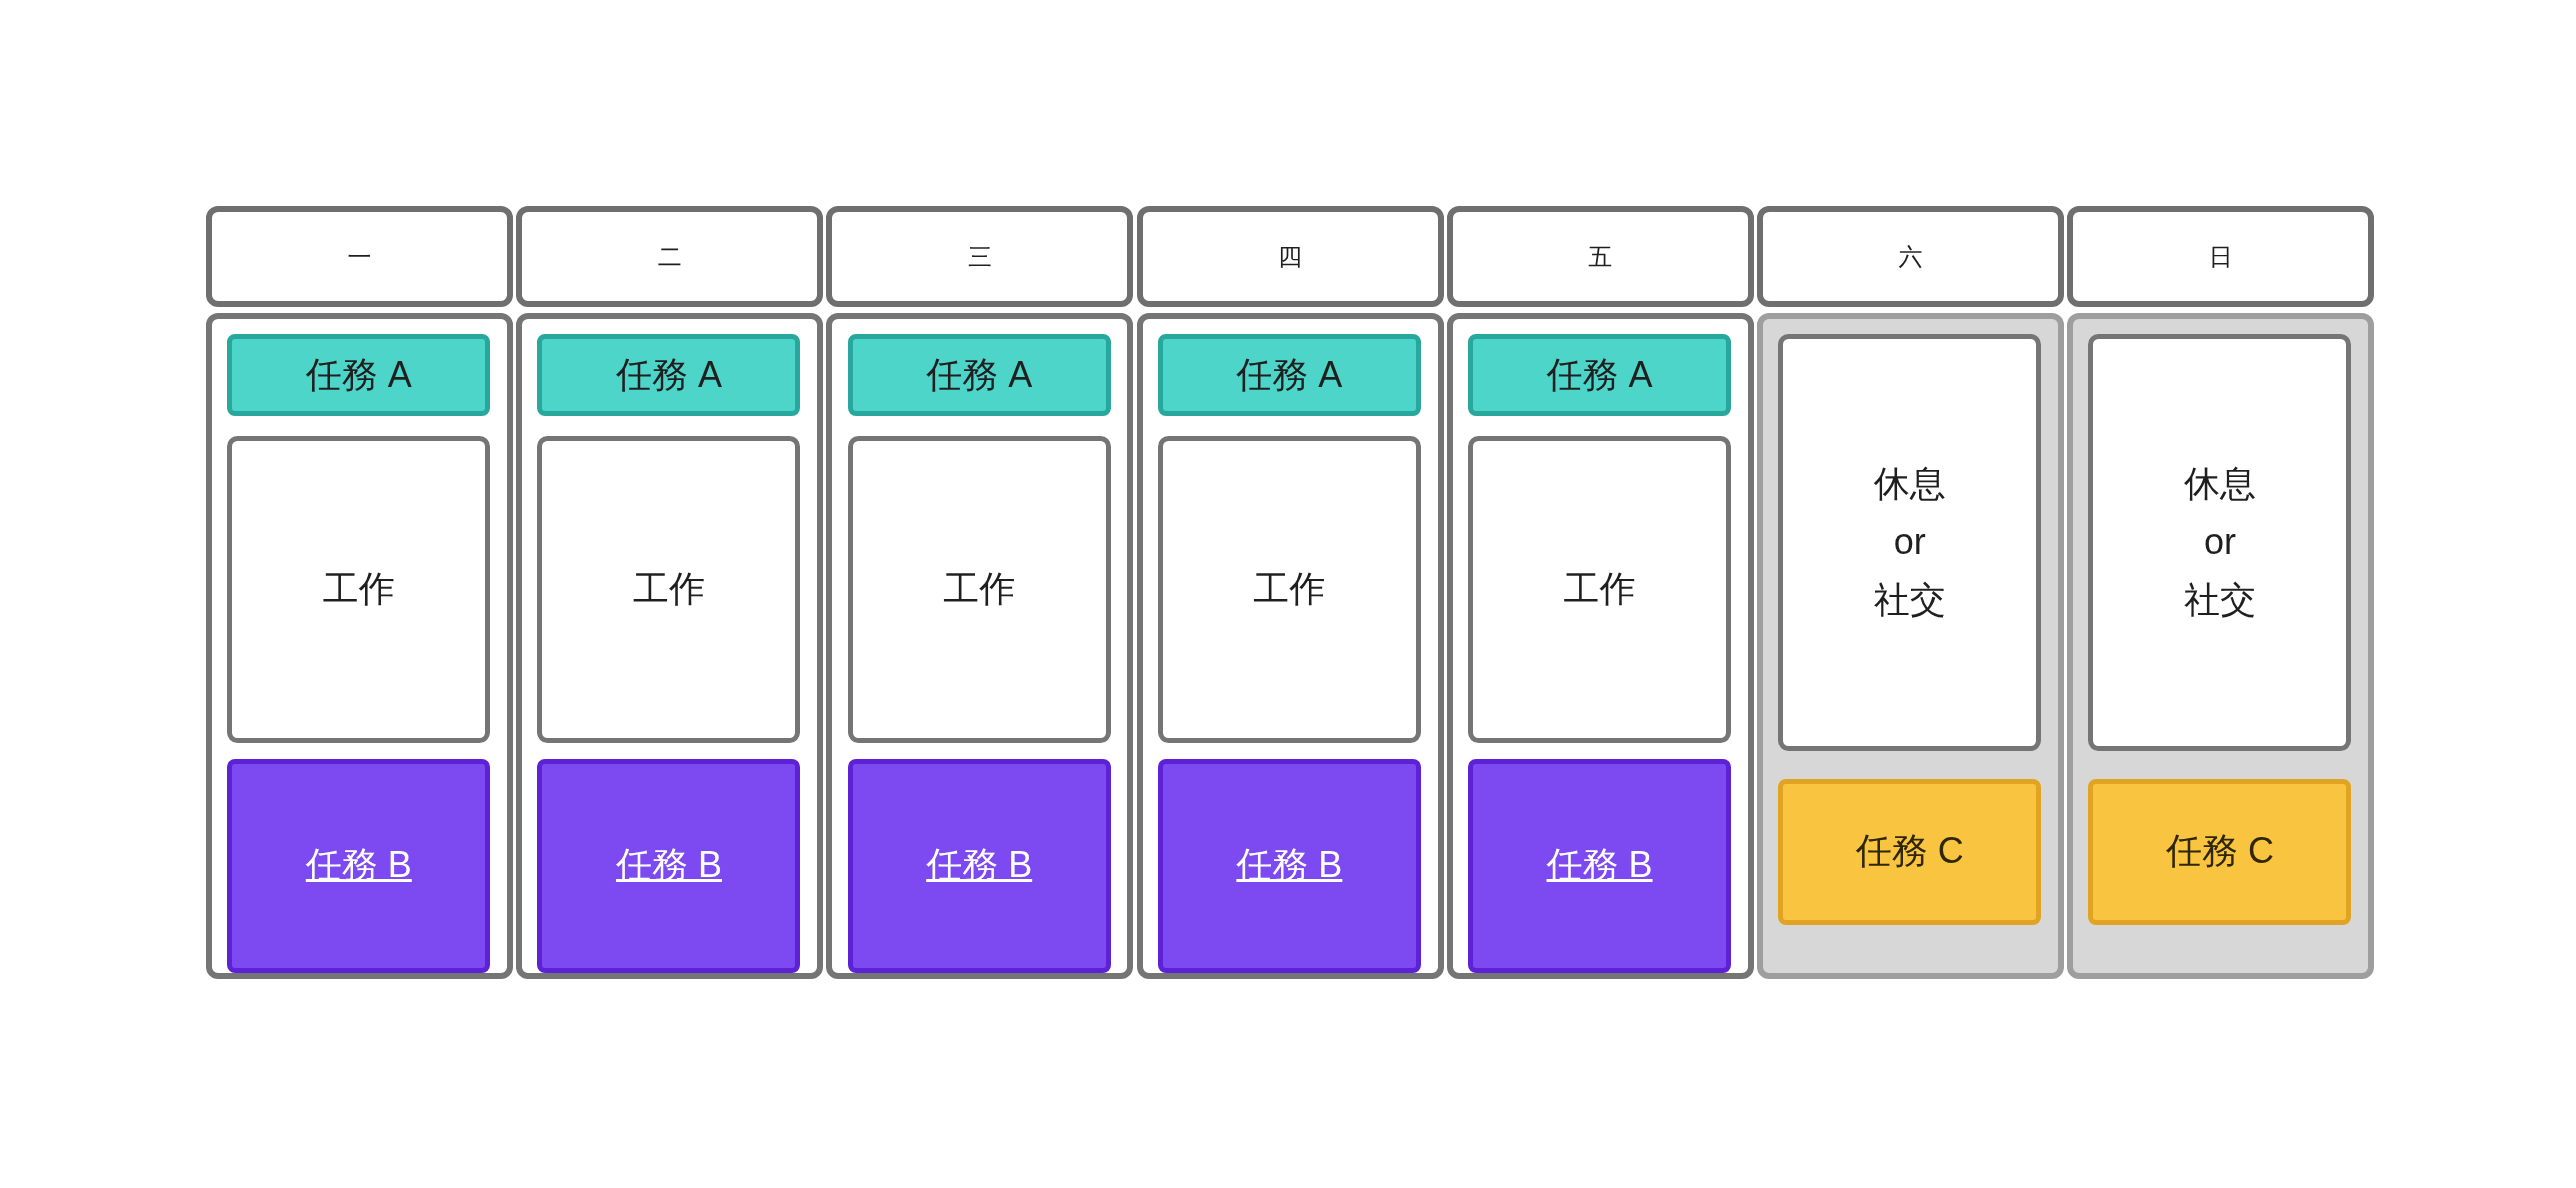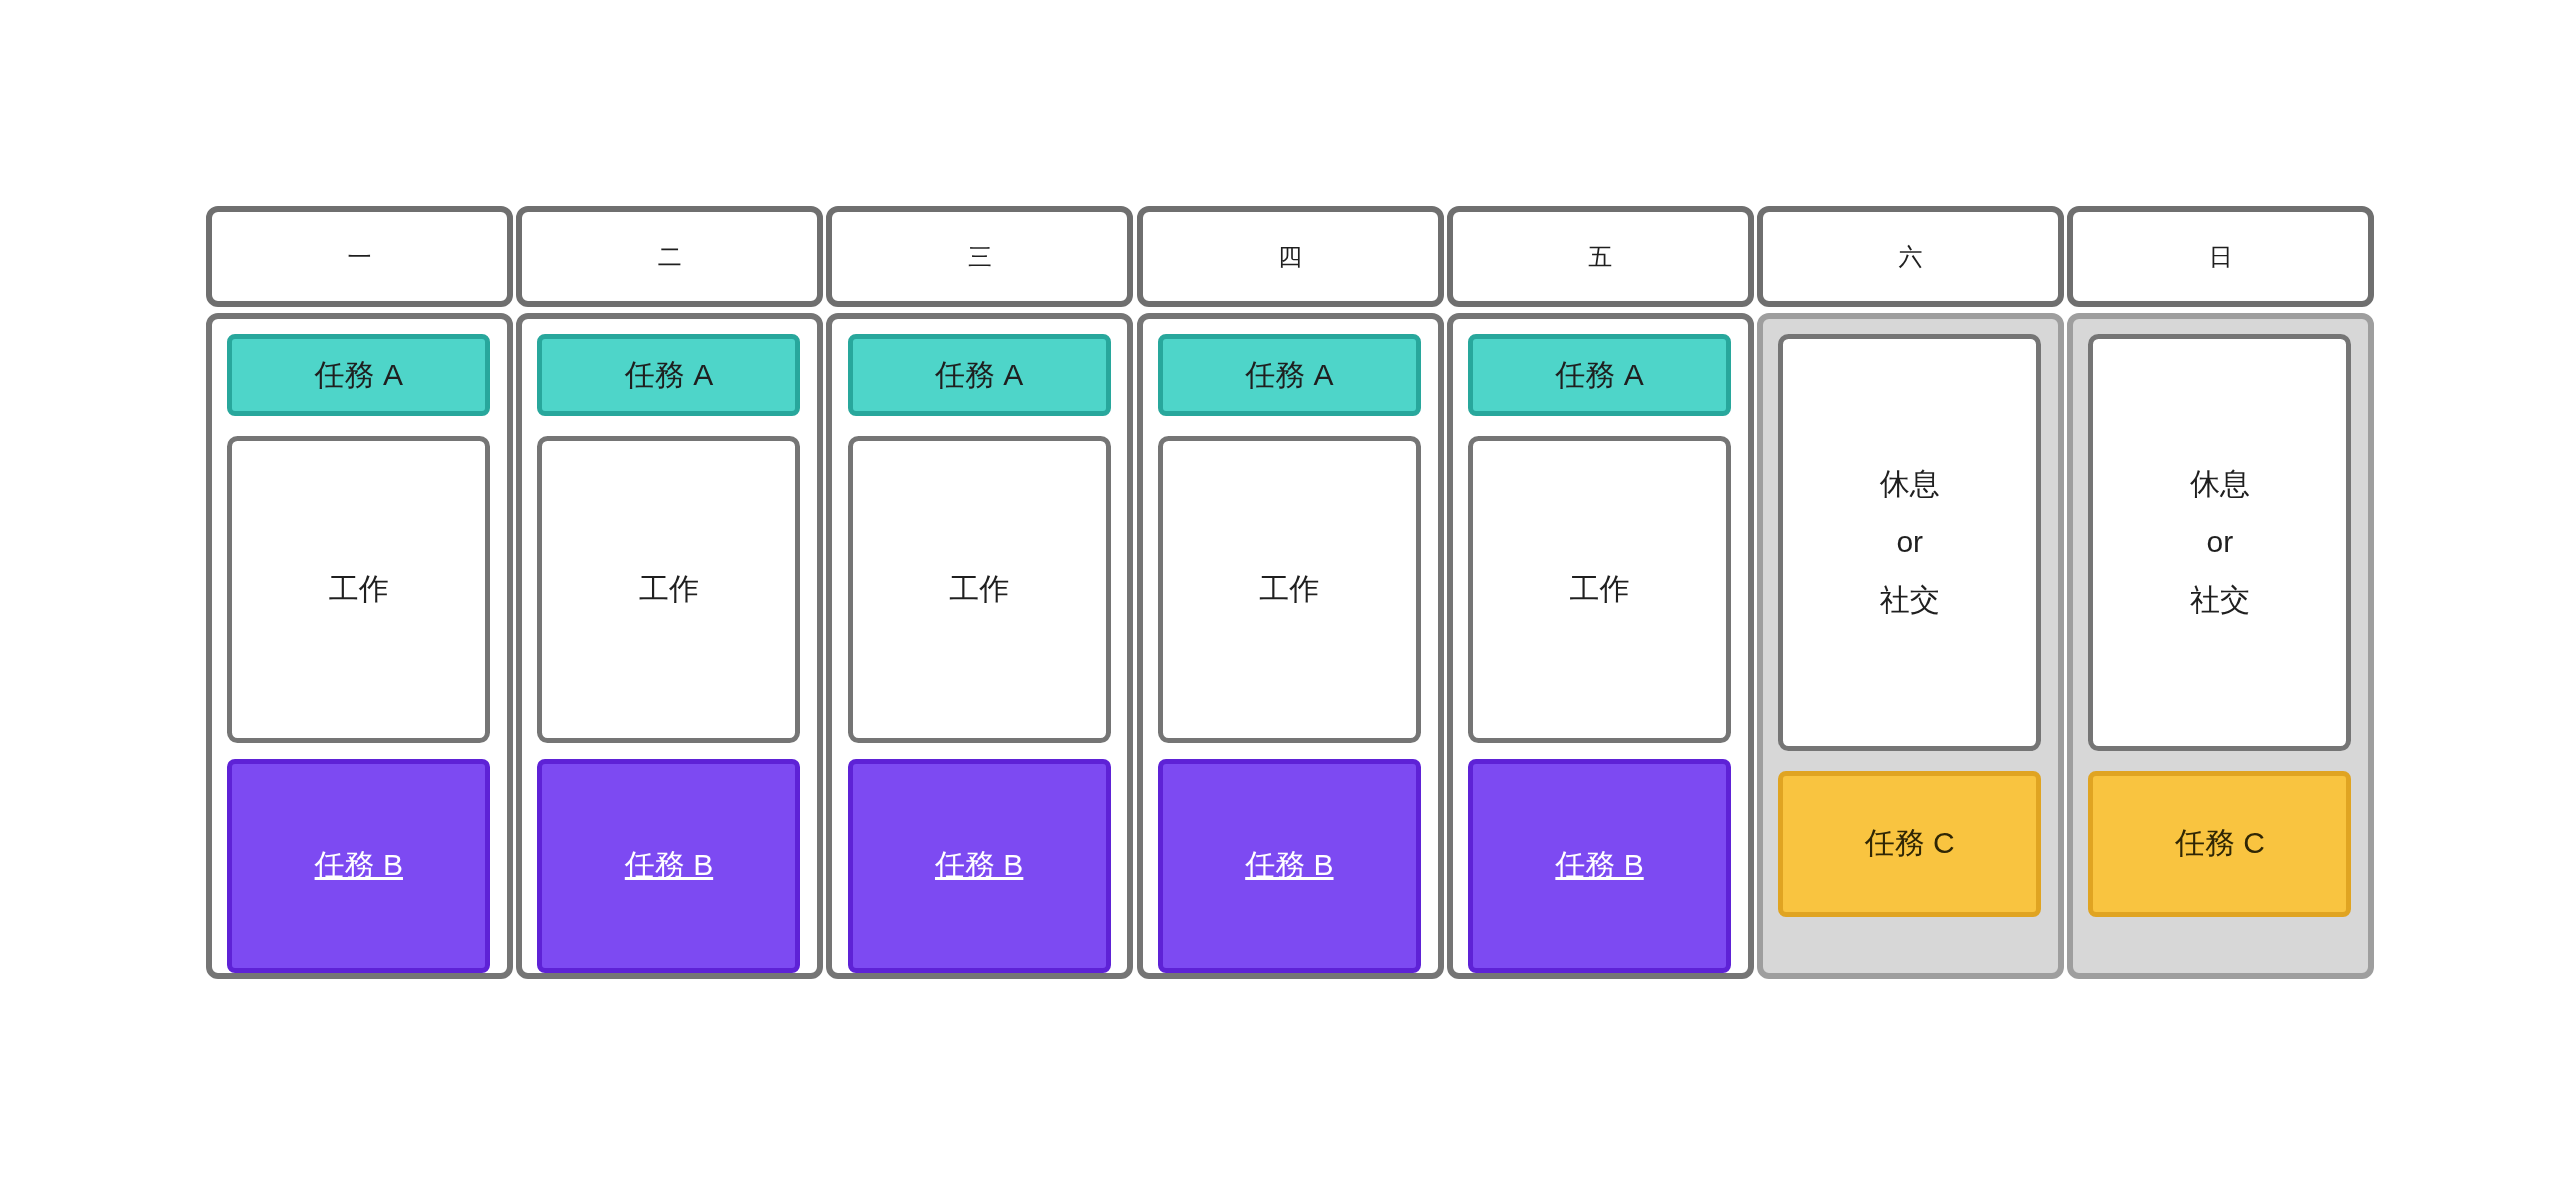--- a/index.html
+++ b/index.html
@@ -55,21 +55,21 @@
     background: var(--weekend-bg, #d7d7d7);
     border: 6.4px solid var(--weekend-border, #9e9e9e);
   }
   .box {
     box-sizing: border-box;
     width: 263px;
     border-radius: 8px;
     display: flex;
     align-items: center;
     justify-content: center;
-    font-size: 30px;
+    font-size: 36px;
     text-align: center;
   }
   .box.task-a {
     height: 84px;
     margin-bottom: 20px;
     background: var(--task-a-fill, #4ed5c9);
     border: 5.6px solid var(--task-a-border, #28a79c);
     color: var(--text-dark, #1f1f1f);
   }
   .box.work {
@@ -82,21 +82,21 @@
   }
   .box.task-b {
     height: 218px;
     background: var(--task-b-fill, #7d4af2);
     border: 5.6px solid var(--task-b-border, #5e22d6);
     color: var(--task-b-text, #ffffff);
     text-decoration: underline;
   }
   .box.rest {
     height: 417px;
-    margin-bottom: 20px;
+    margin-bottom: 28px;
     background: #ffffff;
     border: 5.6px solid var(--box-border, #757575);
     border-radius: 10.4px;
     flex-direction: column;
     color: var(--text-dark, #1f1f1f);
   }
   .rest-line {
     line-height: 58px;
   }
   .box.task-c {

